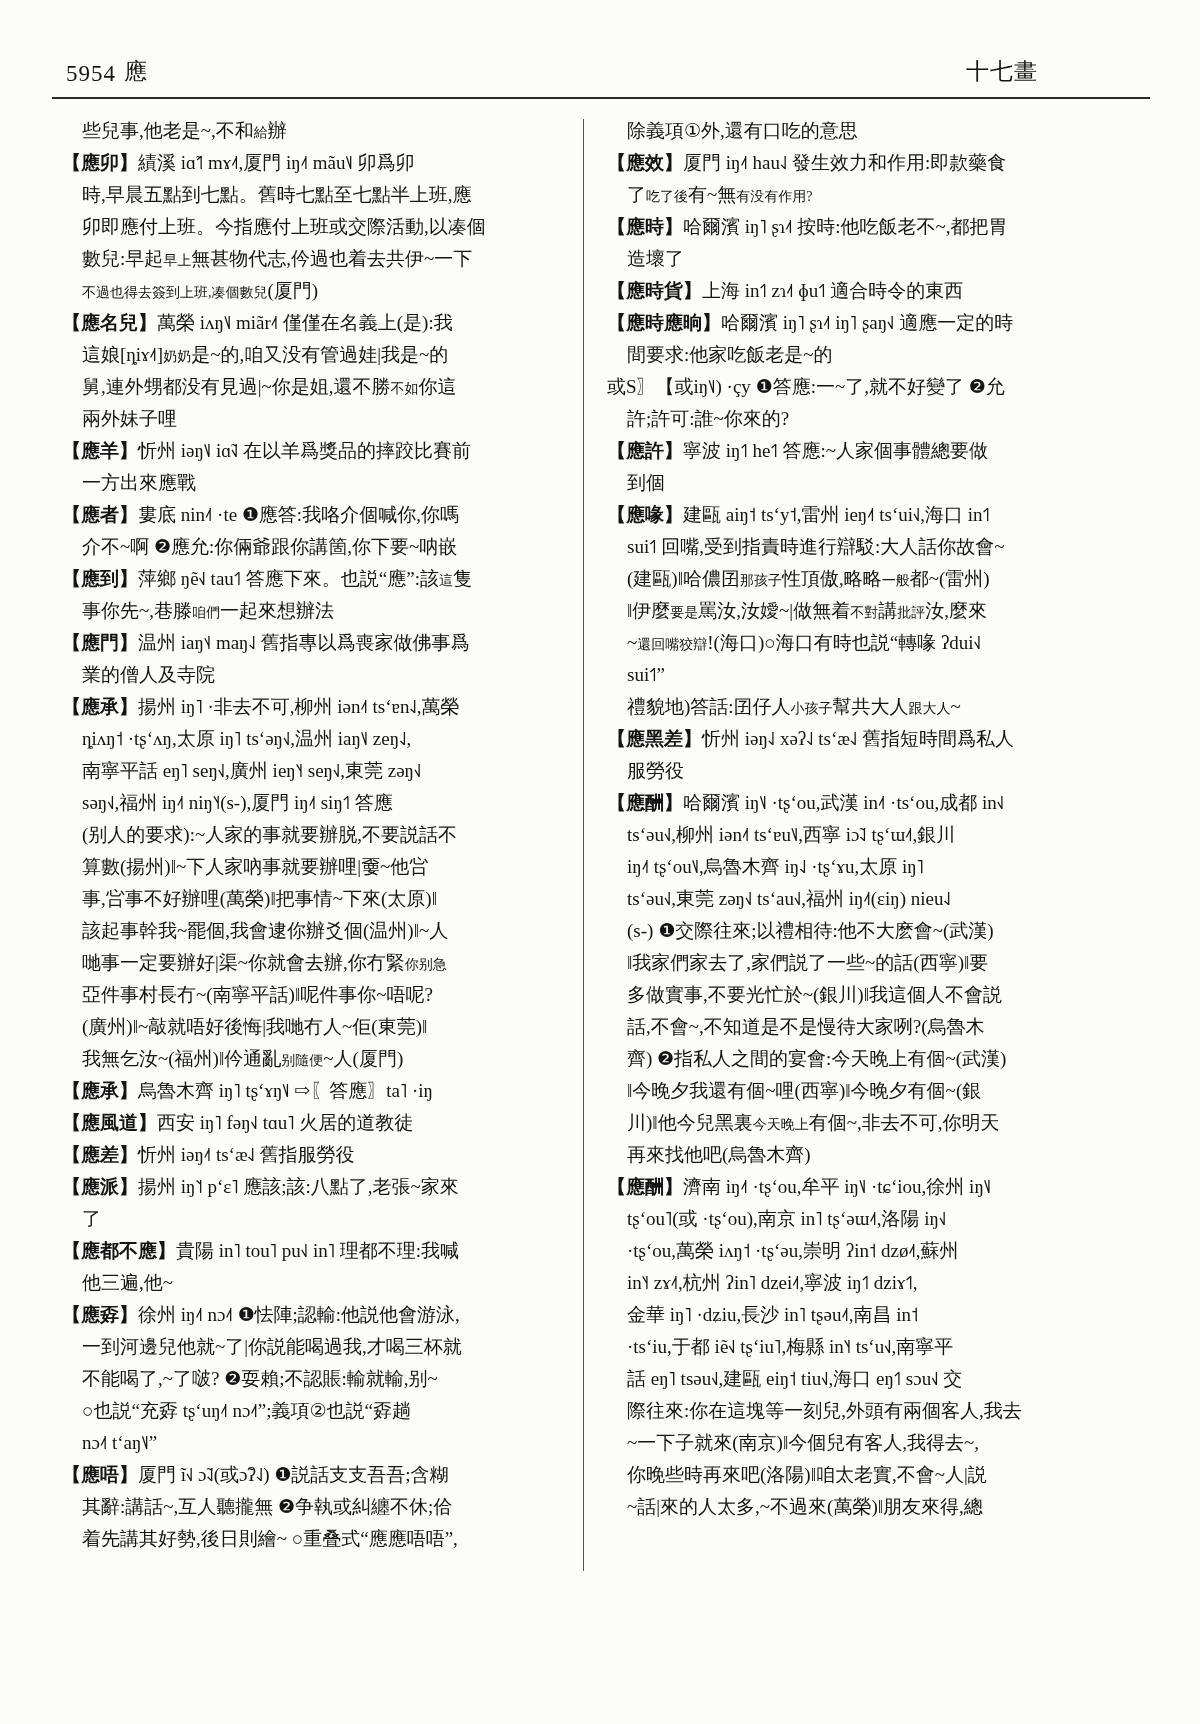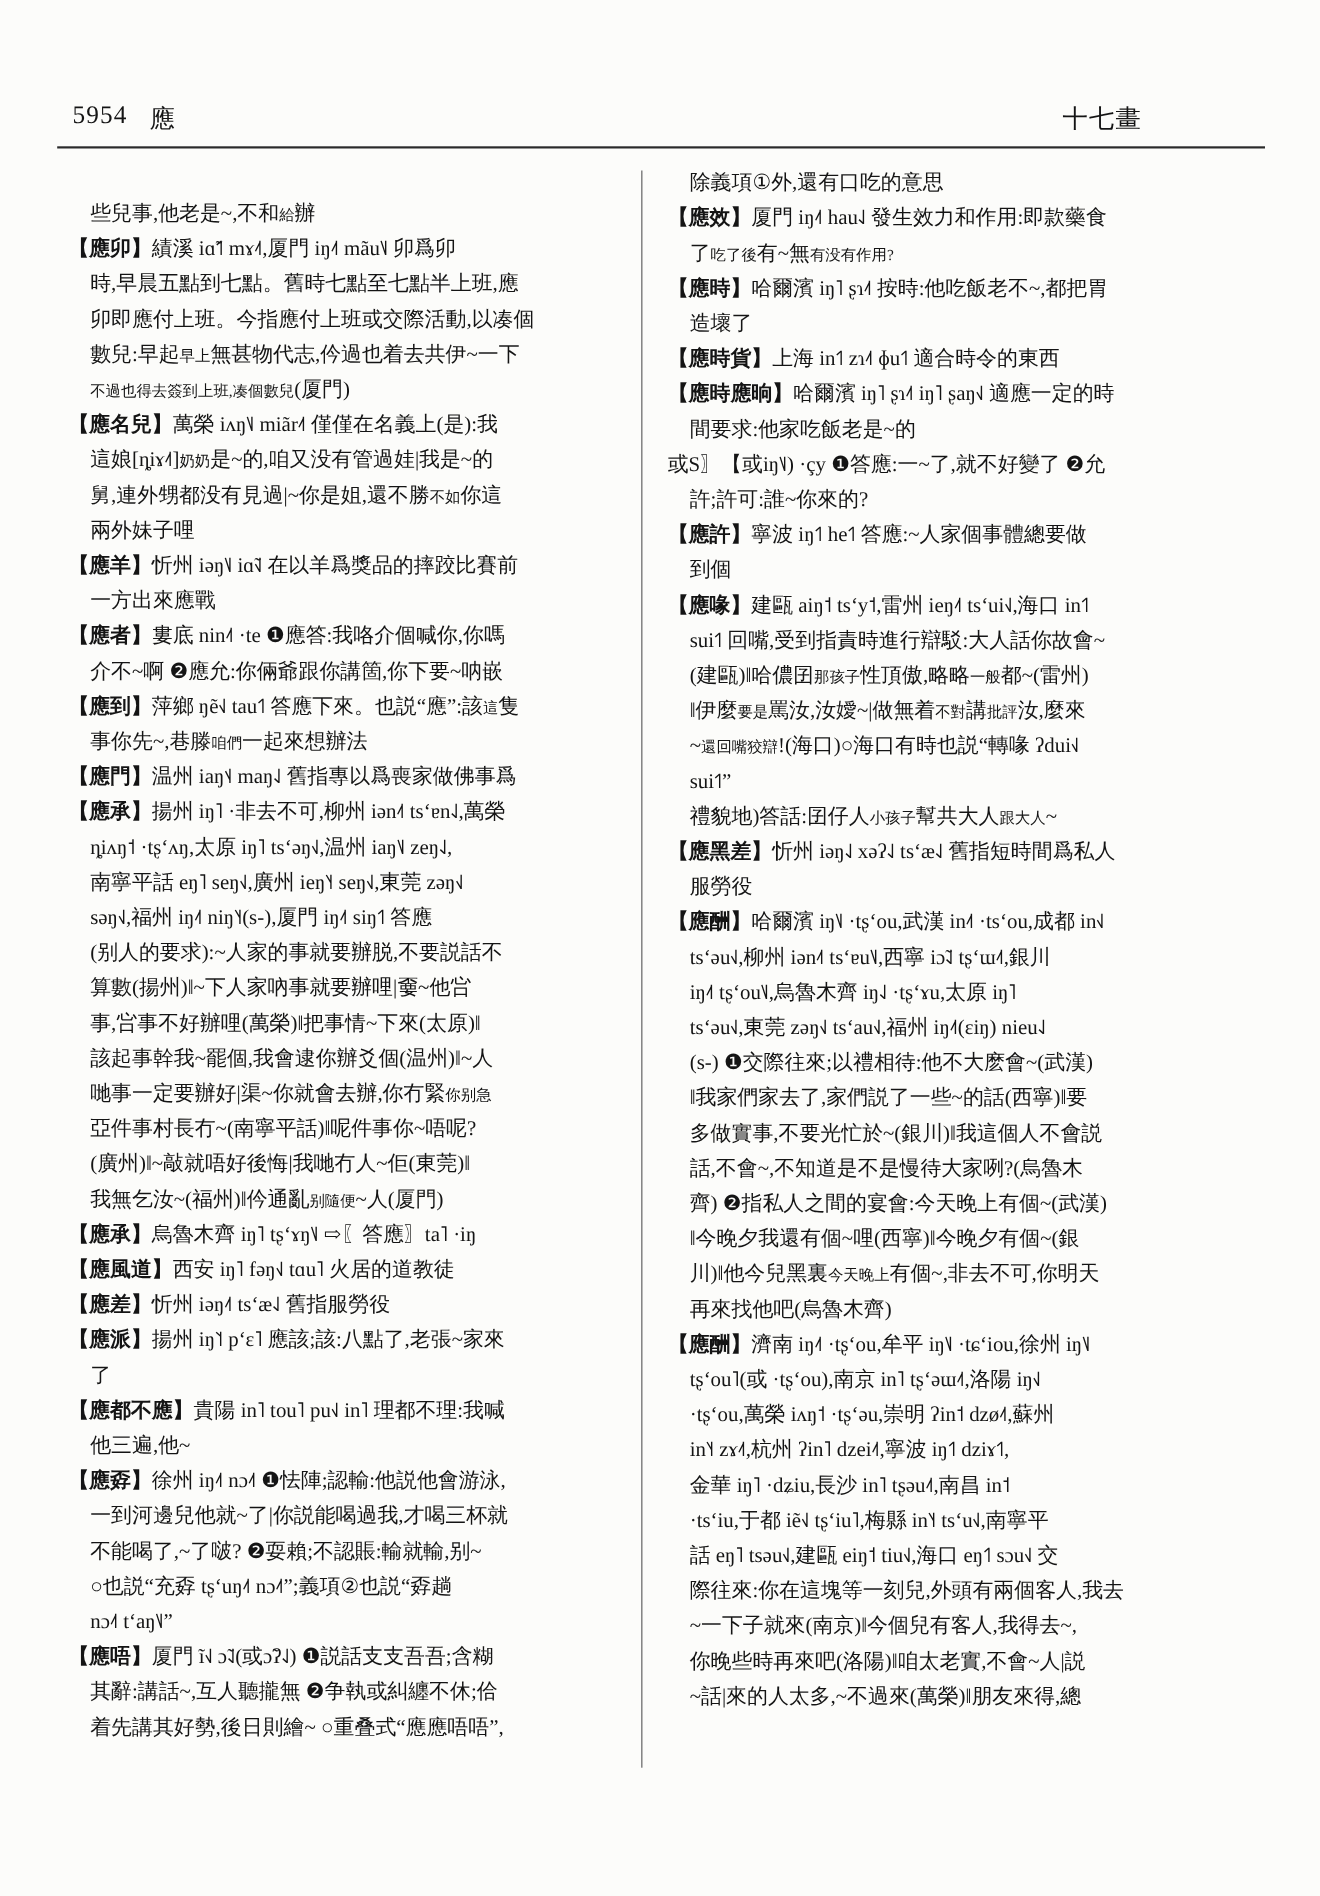--- a/index.html
+++ b/index.html
@@ -8,25 +8,25 @@
     background:#fcfcfa;color:#141414;
     font-family:"Liberation Serif","DejaVu Serif","DejaVu Sans",serif;
     overflow:hidden;
   }
   .page{position:relative;width:1200px;height:1724px;}
   .header{
     display:flex;justify-content:space-between;align-items:flex-end;
     padding:56px 66px 10px 66px;
     font-size:23px;letter-spacing:1px;
   }
-  .header .left{display:flex;gap:20px;align-items:flex-start;margin-top:36px;}
+  .header .left{display:flex;gap:8px;align-items:flex-end;}
   .rule{border:none;border-top:2px solid #2a2a2a;margin:0 50px 0 52px;}
   .columns{display:flex;padding:16px 0 0 62px;}
   .col{display:block;}
-  .col-left{width:506px;margin-top:28px;}
+  .col-left{width:506px;}
   .divider{width:1px;background:#555;margin-left:15px;margin-top:4px;height:1452px;}
   .col-right{width:562px;margin-left:23px;}
   .tline{
     margin:0;height:32px;line-height:32px;
     font-size:19px;white-space:nowrap;overflow:hidden;
   }
   .cont{padding-left:20px;}
   .sm{font-size:14px;}
   .b{font-weight:bold;letter-spacing:0;}
 </style>
@@ -54,20 +54,21 @@
         <p class="tline cont"><span>這娘[ȵiɤ˨˦]</span><span class="sm">奶奶</span><span>是~的,咱又没有管過娃|我是~的</span></p>
         <p class="tline cont"><span>舅,連外甥都没有見過|~你是姐,還不勝</span><span class="sm">不如</span><span>你這</span></p>
         <p class="tline cont"><span>兩外妹子哩</span></p>
         <p class="tline"><span class="b">【應羊】</span><span>忻州 iəŋ˥˩ iɑ̃˧˩ 在以羊爲獎品的摔跤比賽前</span></p>
         <p class="tline cont"><span>一方出來應戰</span></p>
         <p class="tline"><span class="b">【應者】</span><span>婁底 nin˨˦ ·te ❶應答:我咯介個喊你,你嗎</span></p>
         <p class="tline cont"><span>介不~啊 ❷應允:你倆爺跟你講箇,你下要~呐嵌</span></p>
         <p class="tline"><span class="b">【應到】</span><span>萍鄉 ŋẽ˧˩ tau˦˥ 答應下來。也説“應”:該</span><span class="sm">這</span><span>隻</span></p>
         <p class="tline cont"><span>事你先~,巷滕</span><span class="sm">咱們</span><span>一起來想辦法</span></p>
         <p class="tline"><span class="b">【應門】</span><span>温州 iaŋ˦˨ maŋ˨˩ 舊指專以爲喪家做佛事爲</span></p>
+        <p class="tline cont"><span>業的僧人及寺院</span></p>
         <p class="tline"><span class="b">【應承】</span><span>揚州 iŋ˥ ·非去不可,柳州 iən˨˦ tsʻɐn˨˩,萬榮</span></p>
         <p class="tline cont"><span>ȵiʌŋ˦ ·tʂʻʌŋ,太原 iŋ˥ tsʻəŋ˧˩,温州 iaŋ˥˩ zeŋ˨˩,</span></p>
         <p class="tline cont"><span>南寧平話 eŋ˥ seŋ˧˩,廣州 ieŋ˥˧ seŋ˧˩,東莞 zəŋ˧˩</span></p>
         <p class="tline cont"><span>səŋ˧˩,福州 iŋ˨˦ niŋ˥˧(s-),厦門 iŋ˨˦ siŋ˦˥ 答應</span></p>
         <p class="tline cont"><span>(别人的要求):~人家的事就要辦脱,不要説話不</span></p>
         <p class="tline cont"><span>算數(揚州)‖~下人家吶事就要辦哩|嫑~他吢</span></p>
         <p class="tline cont"><span>事,吢事不好辦哩(萬榮)‖把事情~下來(太原)‖</span></p>
         <p class="tline cont"><span>該起事幹我~罷個,我會逮你辦爻個(温州)‖~人</span></p>
         <p class="tline cont"><span>哋事一定要辦好|渠~你就會去辦,你冇緊</span><span class="sm">你别急</span></p>
         <p class="tline cont"><span>亞件事村長冇~(南寧平話)‖呢件事你~唔呢?</span></p>

